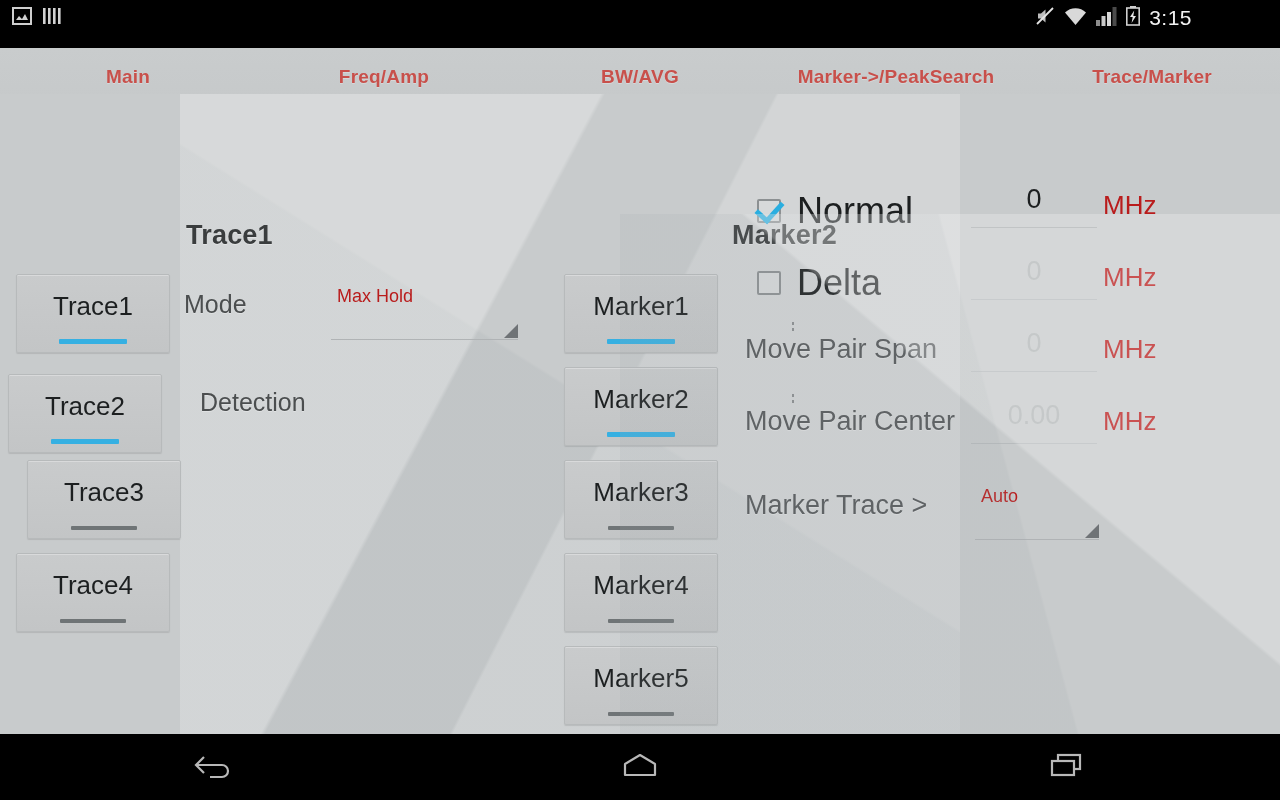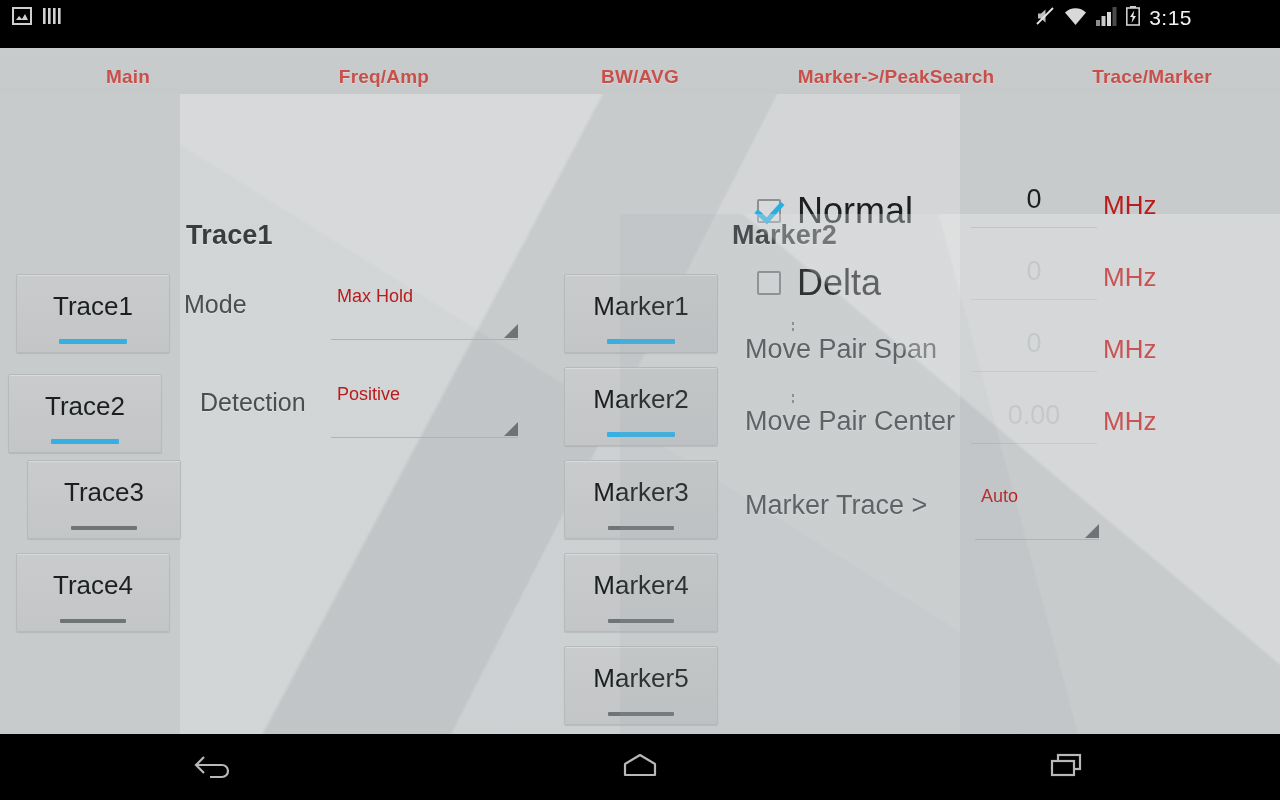--- a/index.html
+++ b/index.html
@@ -274,25 +274,20 @@
   </div>
 
   <div class="field-label" style="left:184px; top:196px;">Mode</div>
   <div class="dropdown" style="left:331px; top:192px; width:187px;">
     <span class="dd-value">Max Hold</span>
     <span class="dd-rule"></span>
     <span class="dd-arrow"></span>
   </div>
 
   <div class="field-label" style="left:200px; top:294px;">Detection</div>
-  <div class="dropdown" style="left:331px; top:290px; width:187px;">
-    <span class="dd-value">Positive</span>
-    <span class="dd-rule"></span>
-    <span class="dd-arrow"></span>
-  </div>
 
   <div class="sel-btn on" style="left:564px; top:180px;">
     <span class="sel-label">Marker1</span>
     <span class="sel-mark"></span>
   </div>
   <div class="sel-btn on" style="left:564px; top:273px;">
     <span class="sel-label">Marker2</span>
     <span class="sel-mark"></span>
   </div>
   <div class="sel-btn" style="left:564px; top:366px;">

